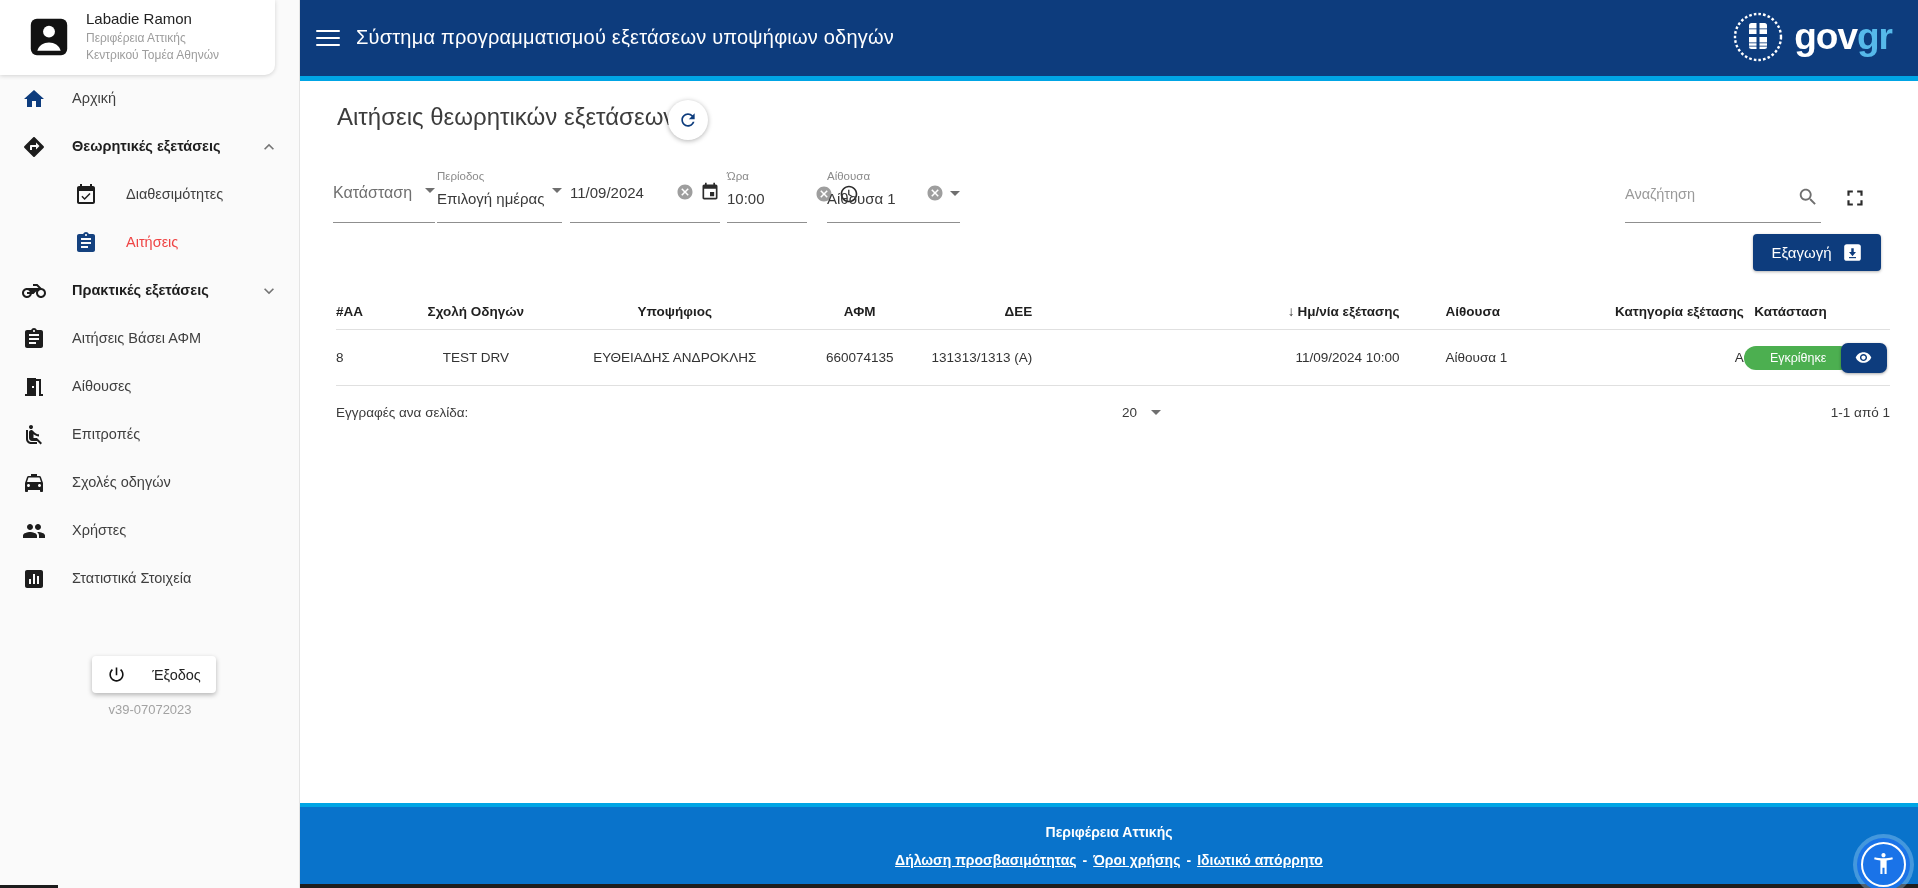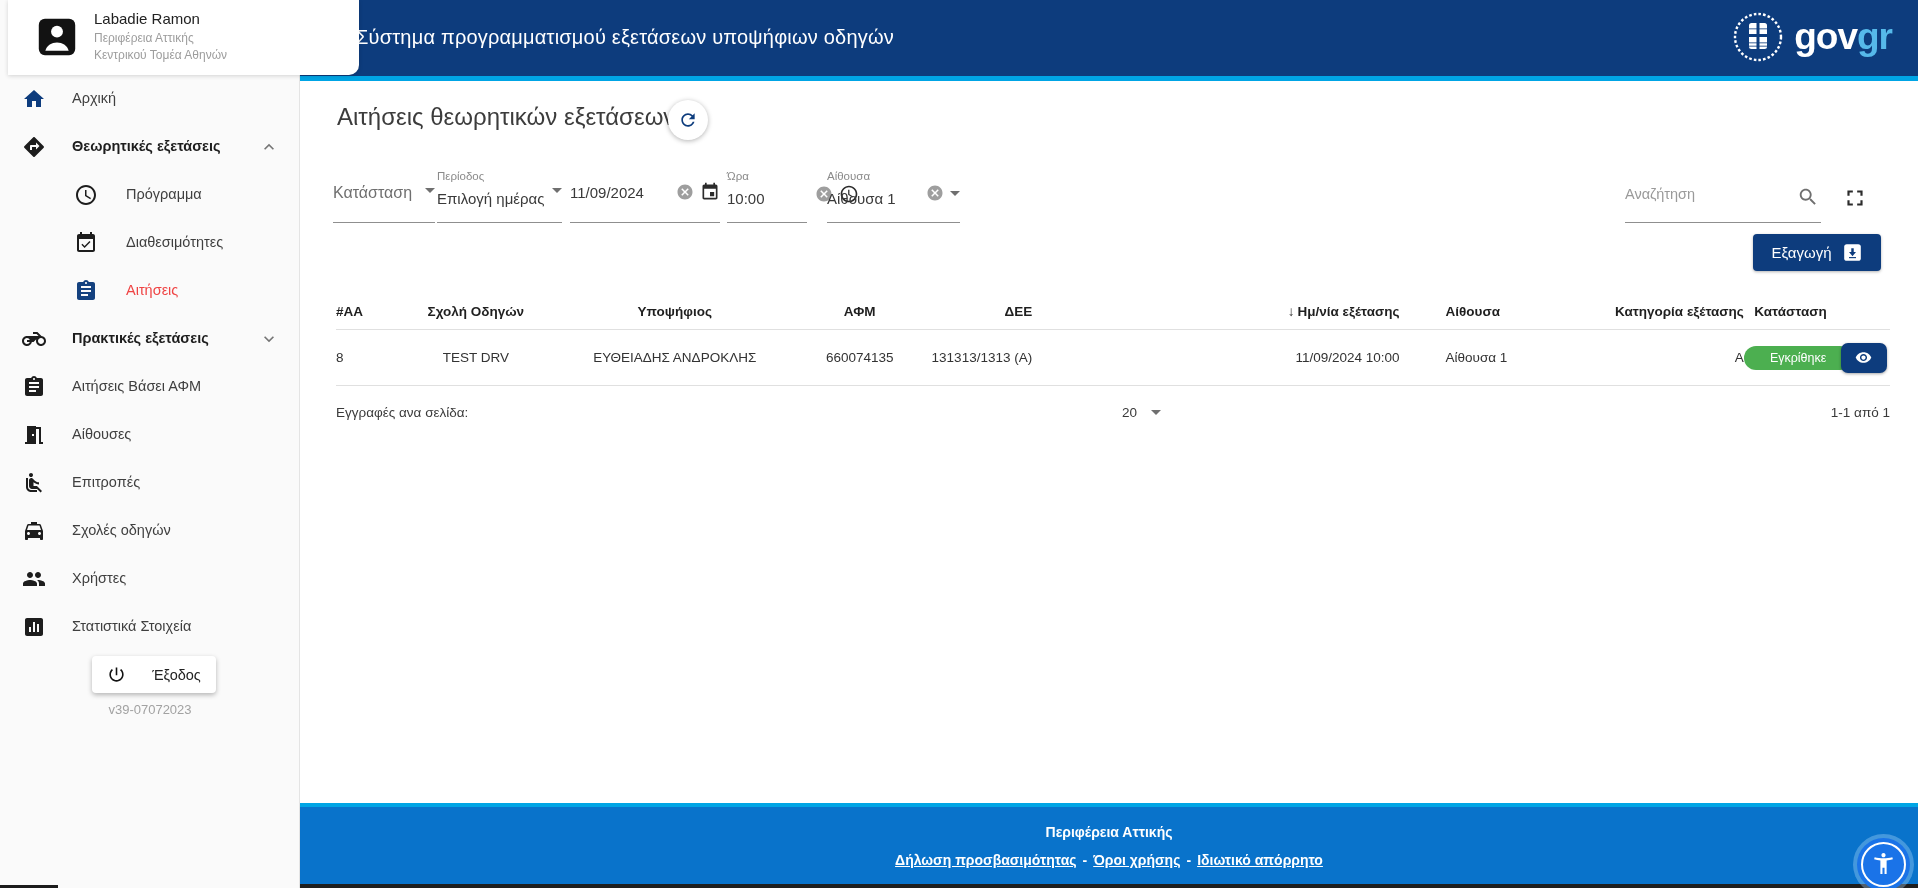--- a/index.html
+++ b/index.html
@@ -6,21 +6,21 @@
   html,body { width:1918px; height:888px; }
   body {
     position:relative; overflow:hidden; background:#fff;
     font-family:"Liberation Sans", sans-serif; color:#333;
   }
   svg { display:block; }
 
   
   .sidebar { position:absolute; left:0; top:0; width:300px; height:888px;
              background:#fafafa; border-right:1px solid #e4e4e4; z-index:6; }
-  .user-card { position:absolute; left:8px; top:0; width:351px; height:75px;
+  .user-card { position:absolute; left:0; top:0; width:275px; height:75px;
                background:#fff; border-radius:0 0 10px 0;
                box-shadow:0 1px 4px rgba(0,0,0,0.16); }
   .user-avatar { position:absolute; left:26px; top:14px; width:46px; height:46px; }
   .user-name { position:absolute; left:86px; top:10px; font-size:15px; color:#222; }
   .user-line1 { position:absolute; left:86px; top:31px; font-size:12px; color:#9d9d9d; }
   .user-line2 { position:absolute; left:86px; top:48px; font-size:12px; color:#9d9d9d; }
 
   .nav { position:absolute; left:0; top:75px; width:100%; }
   .nav-item { position:relative; height:48px; cursor:pointer; }
   .nav-item .icn { position:absolute; left:22px; top:12px; width:24px; height:24px; color:#1d1d1d; }
@@ -179,28 +179,20 @@
       <span class="lbl">Θεωρητικές εξετάσεις</span>
       <span class="chev">
           <svg viewBox="0 0 24 24" fill="currentColor">
             <path d="M7.41 15.41L12 10.83l4.59 4.58L18 14l-6-6-6 6z"></path>
           </svg>
         </span>
     </div>
     <div class="nav-item sub">
       <span class="icn">
           <svg viewBox="0 0 24 24" fill="currentColor">
-            <path d="M11.99 2C6.47 2 2 6.48 2 12s4.47 10 9.99 10C17.52 22 22 17.52 22 12S17.52 2 11.99 2zM12 20c-4.42 0-8-3.58-8-8s3.58-8 8-8 8 3.58 8 8-3.58 8-8 8zm.5-13H11v6l5.25 3.15.75-1.23-4.5-2.67z"></path>
-          </svg>
-        </span>
-      <span class="lbl">Πρόγραμμα</span>
-    </div>
-    <div class="nav-item sub">
-      <span class="icn">
-          <svg viewBox="0 0 24 24" fill="currentColor">
             <path d="M16.53 11.06L15.47 10l-4.88 4.88-2.12-2.12-1.06 1.06L10.59 17l5.94-5.94zM19 3h-1V1h-2v2H8V1H6v2H5c-1.11 0-1.99.9-1.99 2L3 19c0 1.1.89 2 2 2h14c1.1 0 2-.9 2-2V5c0-1.1-.9-2-2-2zm0 16H5V8h14v11z"></path>
           </svg>
         </span>
       <span class="lbl">Διαθεσιμότητες</span>
     </div>
     <div class="nav-item sub active">
       <span class="icn">
           <svg viewBox="0 0 24 24" fill="currentColor">
             <path d="M19 3h-4.18C14.4 1.84 13.3 1 12 1c-1.3 0-2.4.84-2.82 2H5c-1.1 0-2 .9-2 2v14c0 1.1.9 2 2 2h14c1.1 0 2-.9 2-2V5c0-1.1-.9-2-2-2zm-7 0c.55 0 1 .45 1 1s-.45 1-1 1-1-.45-1-1 .45-1 1-1zm2 14H7v-2h7v2zm3-4H7v-2h10v2zm0-4H7V7h10v2z"></path>
           </svg>

